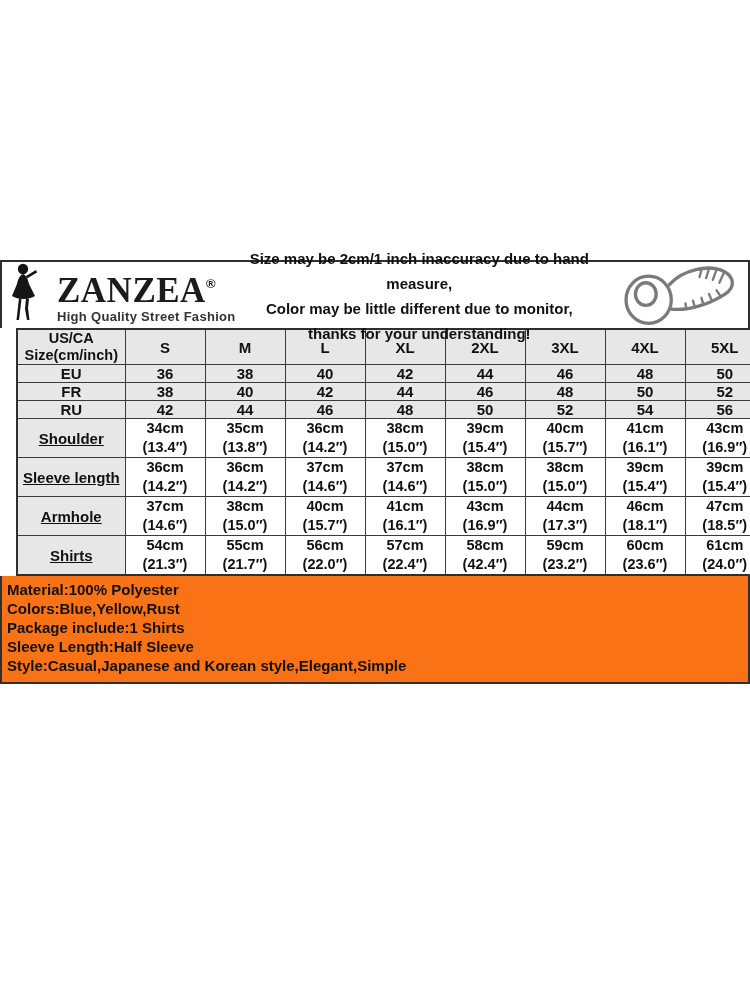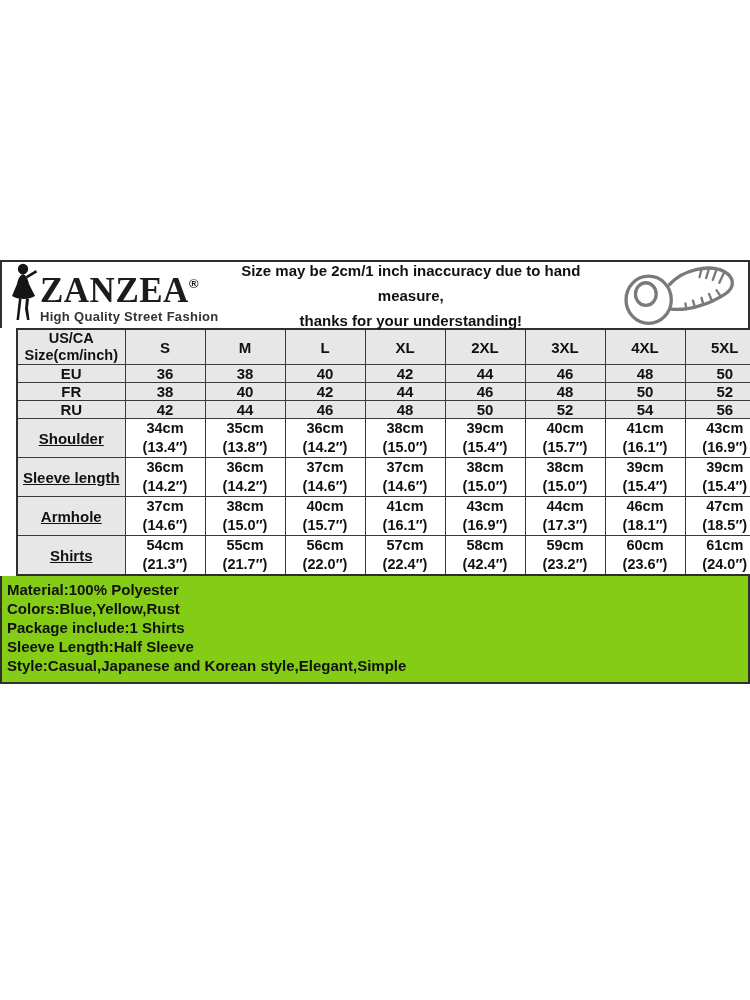--- a/index.html
+++ b/index.html
@@ -12,21 +12,21 @@
   .page { position: relative; width: 750px; height: 1000px; overflow: hidden; background: #fff; }
   .chart-block { position: absolute; left: 0; top: 260px; width: 750px; }
 
   
   .top-band {
     display: flex; align-items: center;
     height: 68px; width: 750px;
     border: 2px solid #2f2f2f; border-bottom: none;
     background: #fff;
   }
-  .logo { flex: 0 0 205px; display: flex; align-items: center; padding-left: 7px; }
+  .logo { flex: 0 0 205px; display: flex; align-items: center; padding-left: 7px; gap: 17px; }
   .logo-figure { margin-right: 1px; }
   .logo-text { display: flex; flex-direction: column; }
   .logo-name {
     font-family: "Liberation Serif", serif;
     font-weight: bold; font-size: 35px; line-height: 34px;
     letter-spacing: 0.5px; color: #1c1c1c; white-space: nowrap;
   }
   .logo-name sup { font-size: 13px; vertical-align: 14px; font-family: "Liberation Sans", sans-serif; }
   .logo-tagline { font-size: 13px; font-weight: bold; letter-spacing: 0.3px; color: #333; margin-top: 1px; white-space: nowrap; }
   .disclaimer { flex: 1; text-align: center; font-weight: bold; font-size: 15px; line-height: 25px; padding-top: 1px; }
@@ -46,21 +46,21 @@
   .col-first { width: 108px; }
   .header-row th { height: 34px; background: #e7e7e7; font-size: 15px; }
   .header-row th.corner { font-size: 14.5px; line-height: 17px; white-space: pre-line; }
   .size-row th, .size-row td { height: 15px; background: #e7e7e7; font-size: 15px; }
   .measure-row th { height: 37px; background: #e7e7e7; font-size: 15px; text-decoration: underline; }
   .measure-row td { height: 37px; background: #ffffff; font-size: 14.5px; line-height: 19px; white-space: pre-line; }
 
   
   .info-block {
     width: 750px; border: 2px solid #2f2f2f; border-top: none;
-    padding: 5px 5px 6px 5px; background: #84cc16;
+    padding: 5px 5px 6px 5px; background: #f97316;
   }
   .info-line { font-weight: bold; font-size: 15px; line-height: 18.9px; }
 </style>
 </head>
 <body>
 
 <div class="page">
   <div class="chart-block">
 
     <div class="top-band">
@@ -76,20 +76,21 @@
             </g>
           </svg>
         </span>
         <span class="logo-text">
           <span class="logo-name"><span>ZANZEA</span><sup>®</sup></span>
           <span class="logo-tagline">High Quality Street Fashion</span>
         </span>
       </div>
       <div class="disclaimer">
         <div>Size may be 2cm/1 inch inaccuracy due to hand measure,</div>
+        <div>Color may be little different due to monitor,</div>
         <div>thanks for your understanding!</div>
       </div>
       <div class="tape">
         <svg width="130" height="66" viewBox="0 0 130 70" fill="none" stroke="#7a7a7a" stroke-width="3.5" stroke-linecap="round" stroke-linejoin="round">
           <ellipse cx="36" cy="40" rx="24" ry="25"></ellipse>
           <ellipse cx="33" cy="34" rx="11" ry="12"></ellipse>
           <path d="M58 24 C 72 8, 100 2, 116 10 C 127 16, 128 27, 117 34 C 100 45, 78 52, 60 50"></path>
           <g stroke-width="2.5">
             <path d="M116 11 L111 22"></path>
             <path d="M108 8 L104 19"></path>

